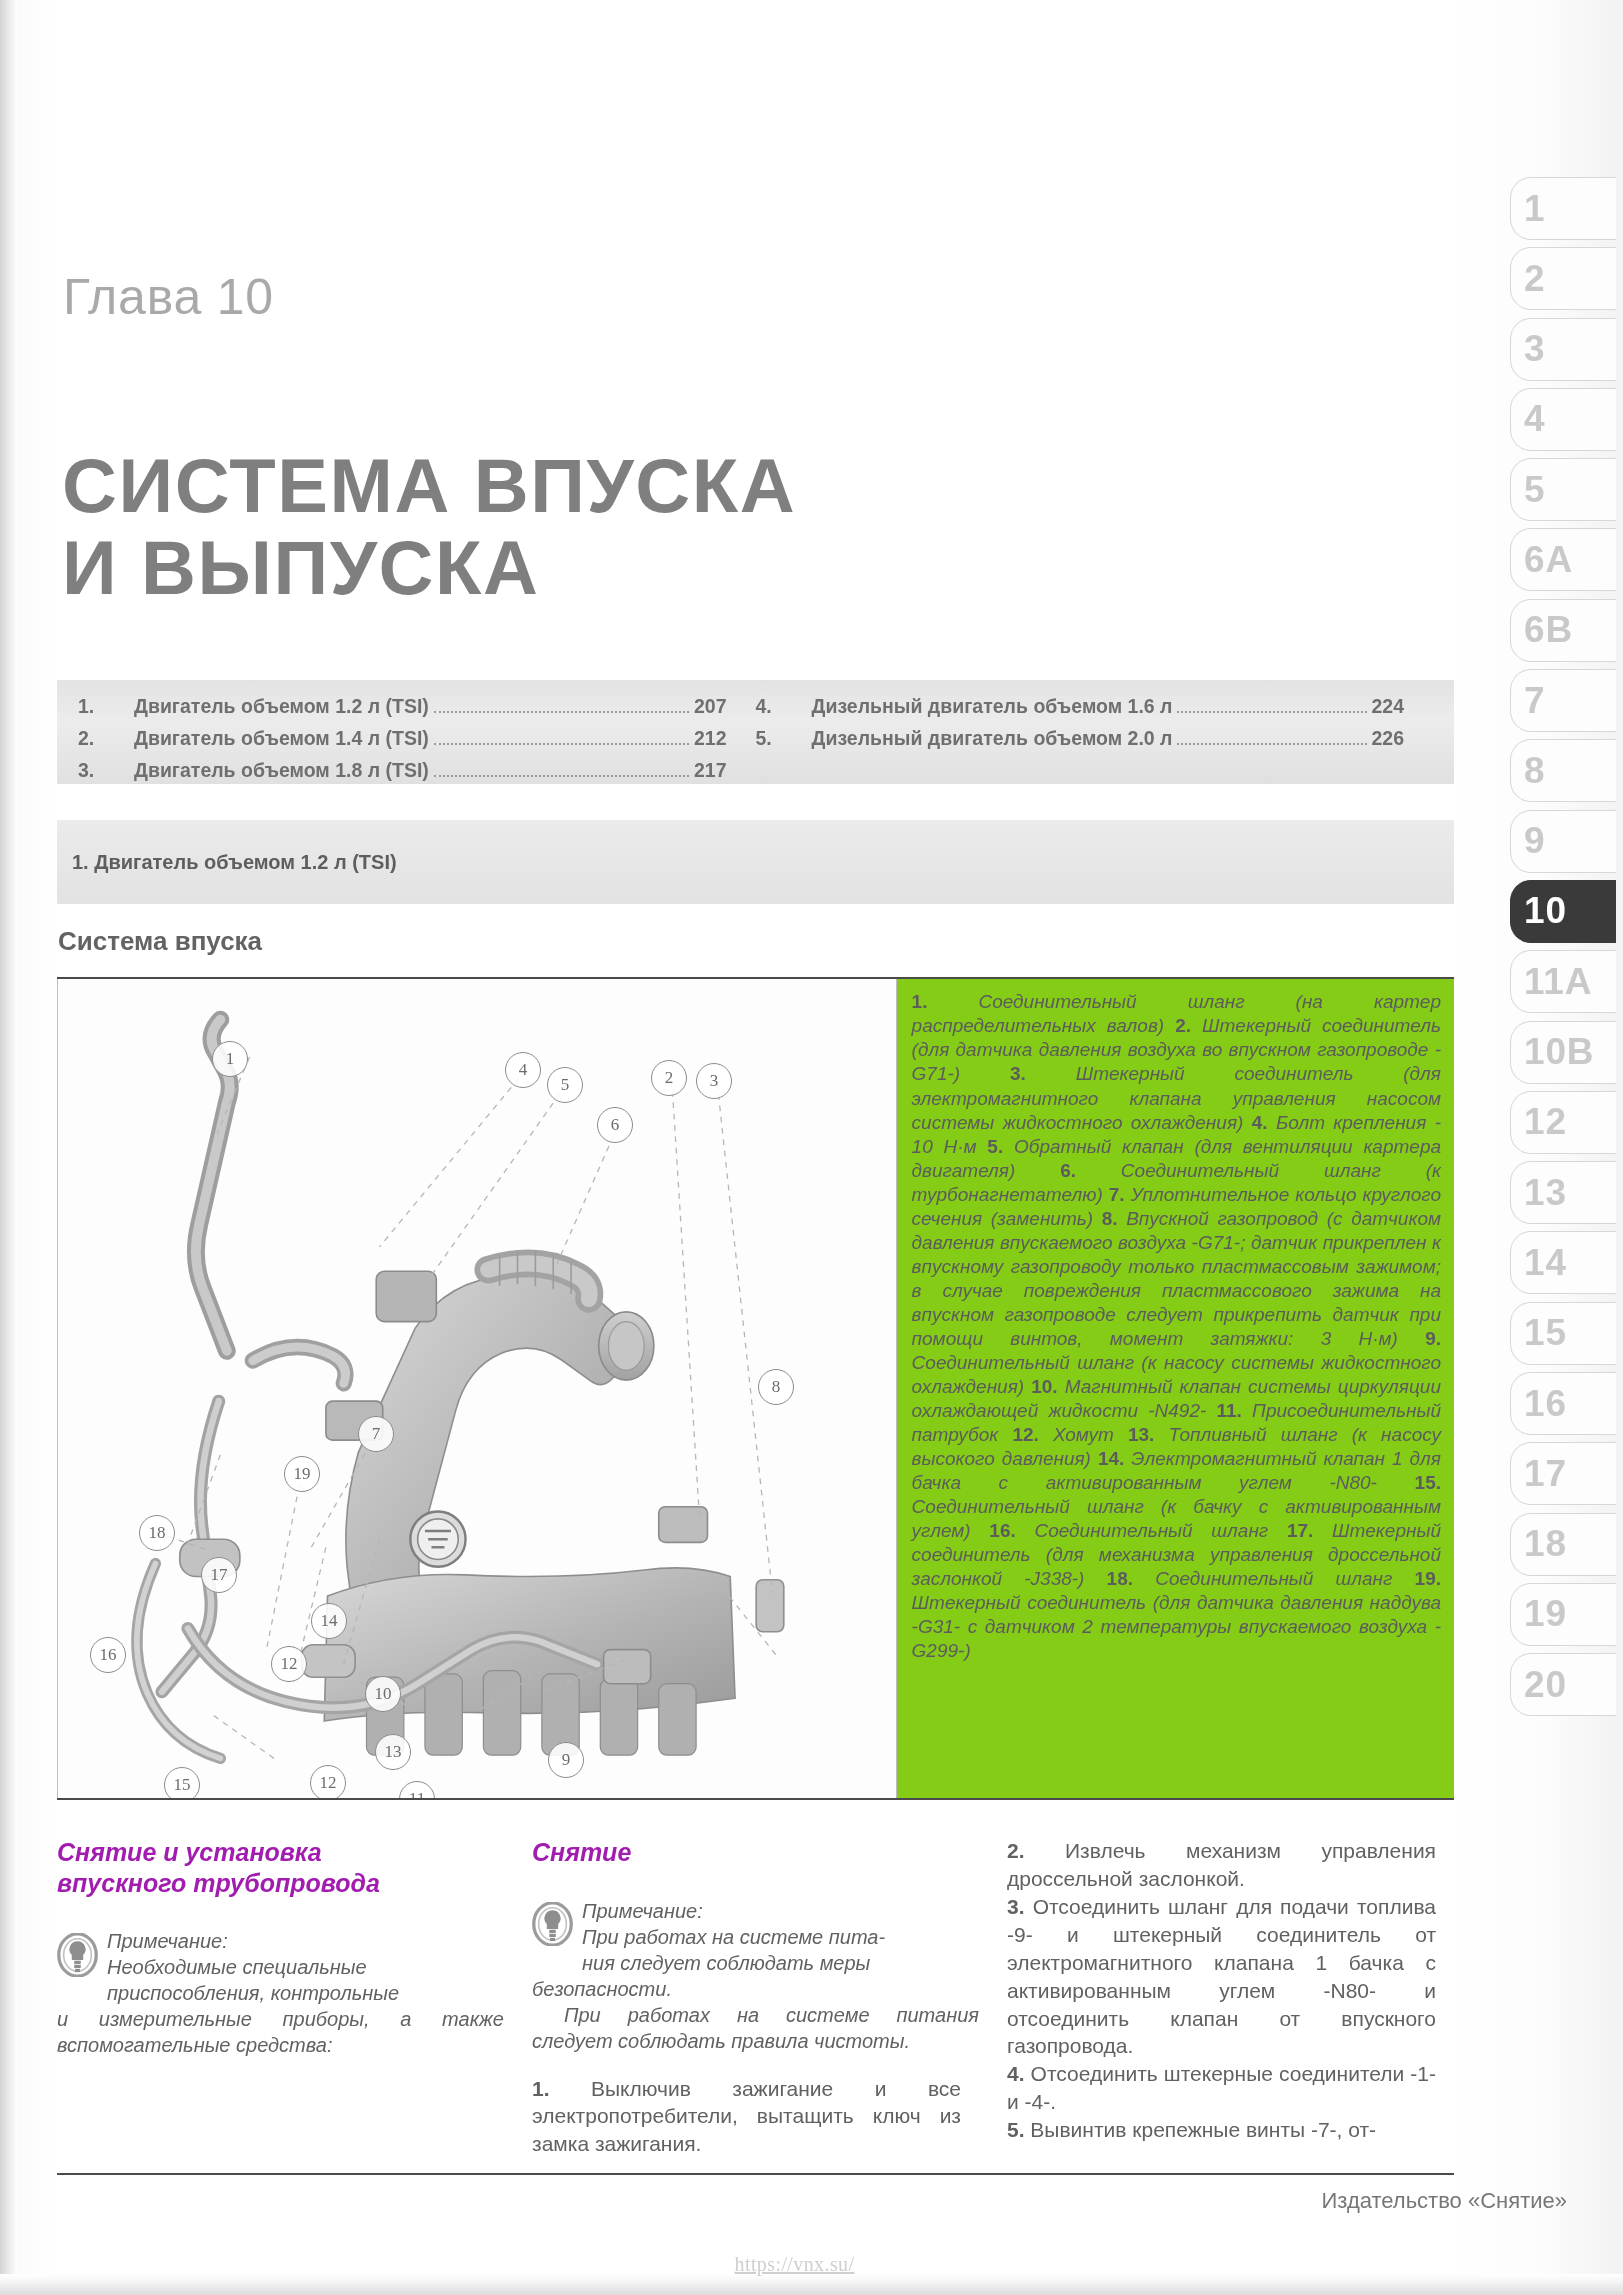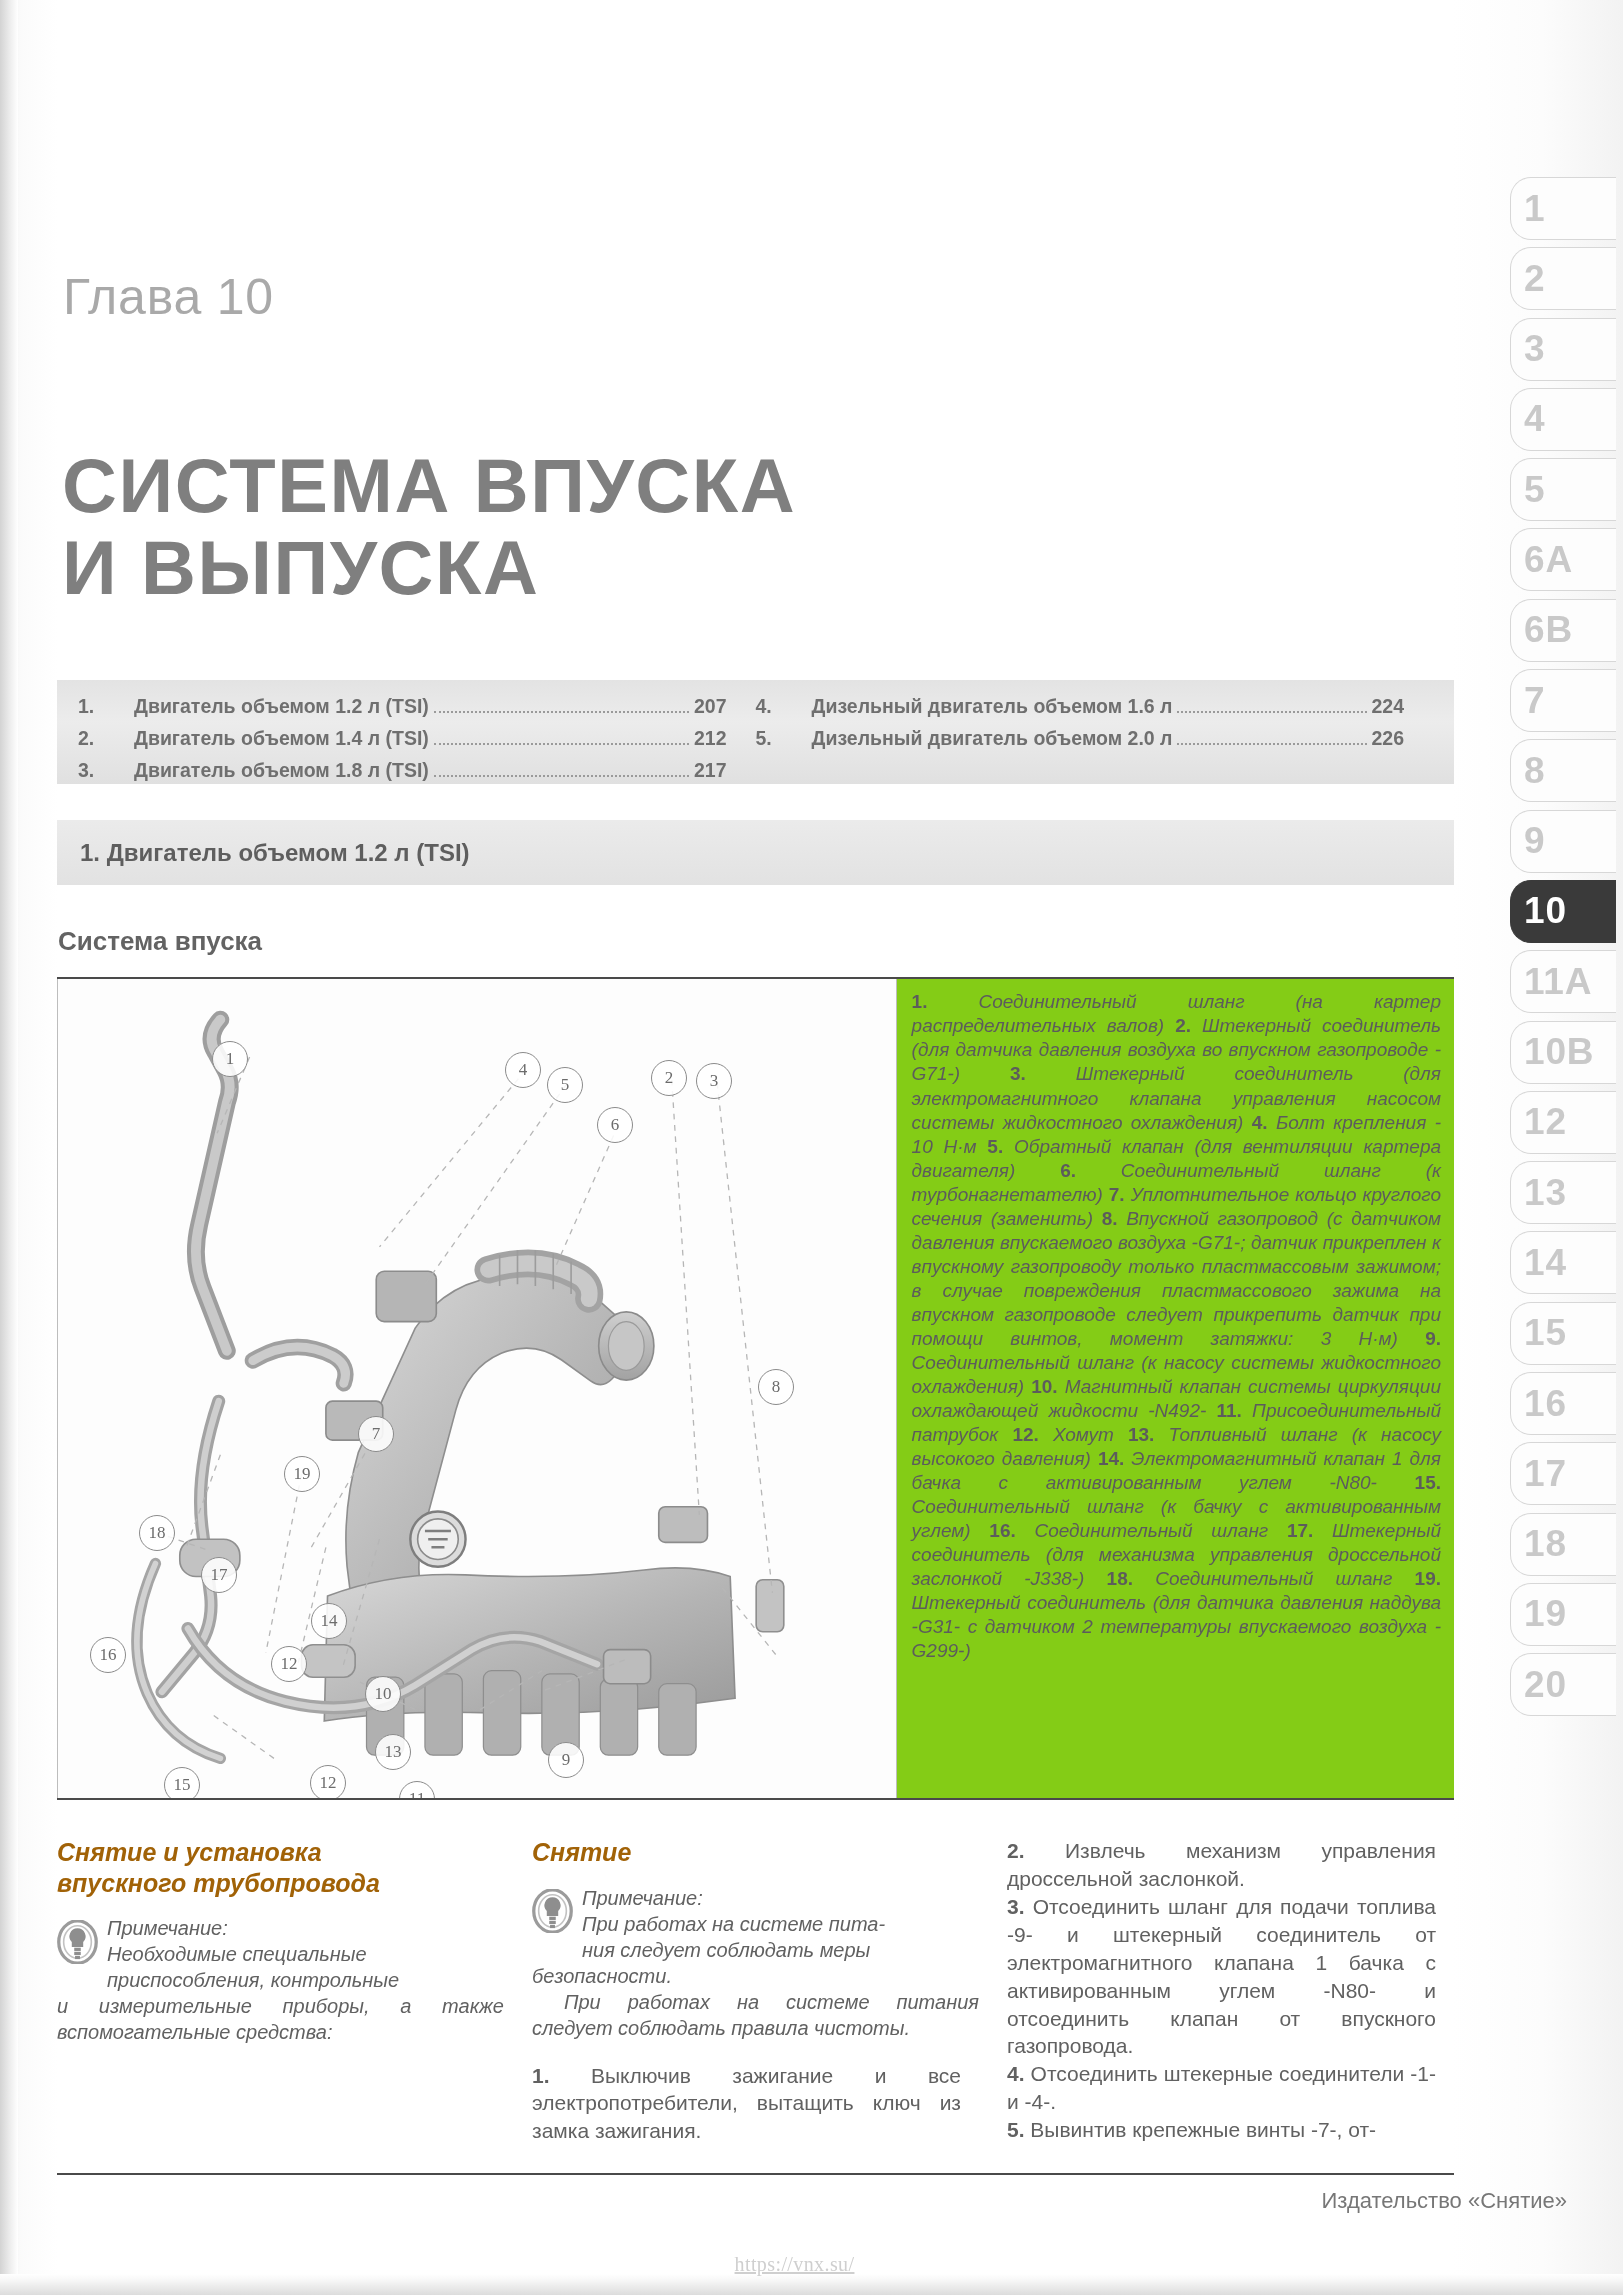--- a/index.html
+++ b/index.html
@@ -113,27 +113,27 @@
     margin:0 4.9px 5.7px 4.9px;
     min-width:19.5px;
   }
   .toc-page{font-weight:bold;}
 
   
   .section-bar{
     position:absolute;
     left:57px; top:820px;
     width:1397px;
-    height:65px;
+    height:84px;
     background:linear-gradient(180deg,#ebebeb,#e2e2e2);
     display:flex;
     align-items:center;
-    padding-left:23px;
+    padding-left:15px;
     box-sizing:border-box;
-    font-size:24px;
+    font-size:20px;
     font-weight:bold;
     color:#5e5e5e;
   }
   .subsection{
     position:absolute;
     left:58px; top:926px;
     font-size:26px;
     font-weight:bold;
     color:#636363;
   }
@@ -195,22 +195,22 @@
     display:flex;
     gap:28px;
     color:#616161;
   }
   .col{flex:1;}
   .col-head{
     font-size:25px;
     font-weight:bold;
     font-style:italic;
     line-height:1.22;
-    color:#a16207;
-    margin-bottom:17px;
+    color:#a21caf;
+    margin-bottom:30px;
   }
   .col-head.plain{font-style:italic;font-weight:bold;}
   .note{
     position:relative;
     margin-bottom:21px;
   }
   .note-icon{
     position:absolute;
     left:0; top:4.9px;
     width:41px;height:44px;

